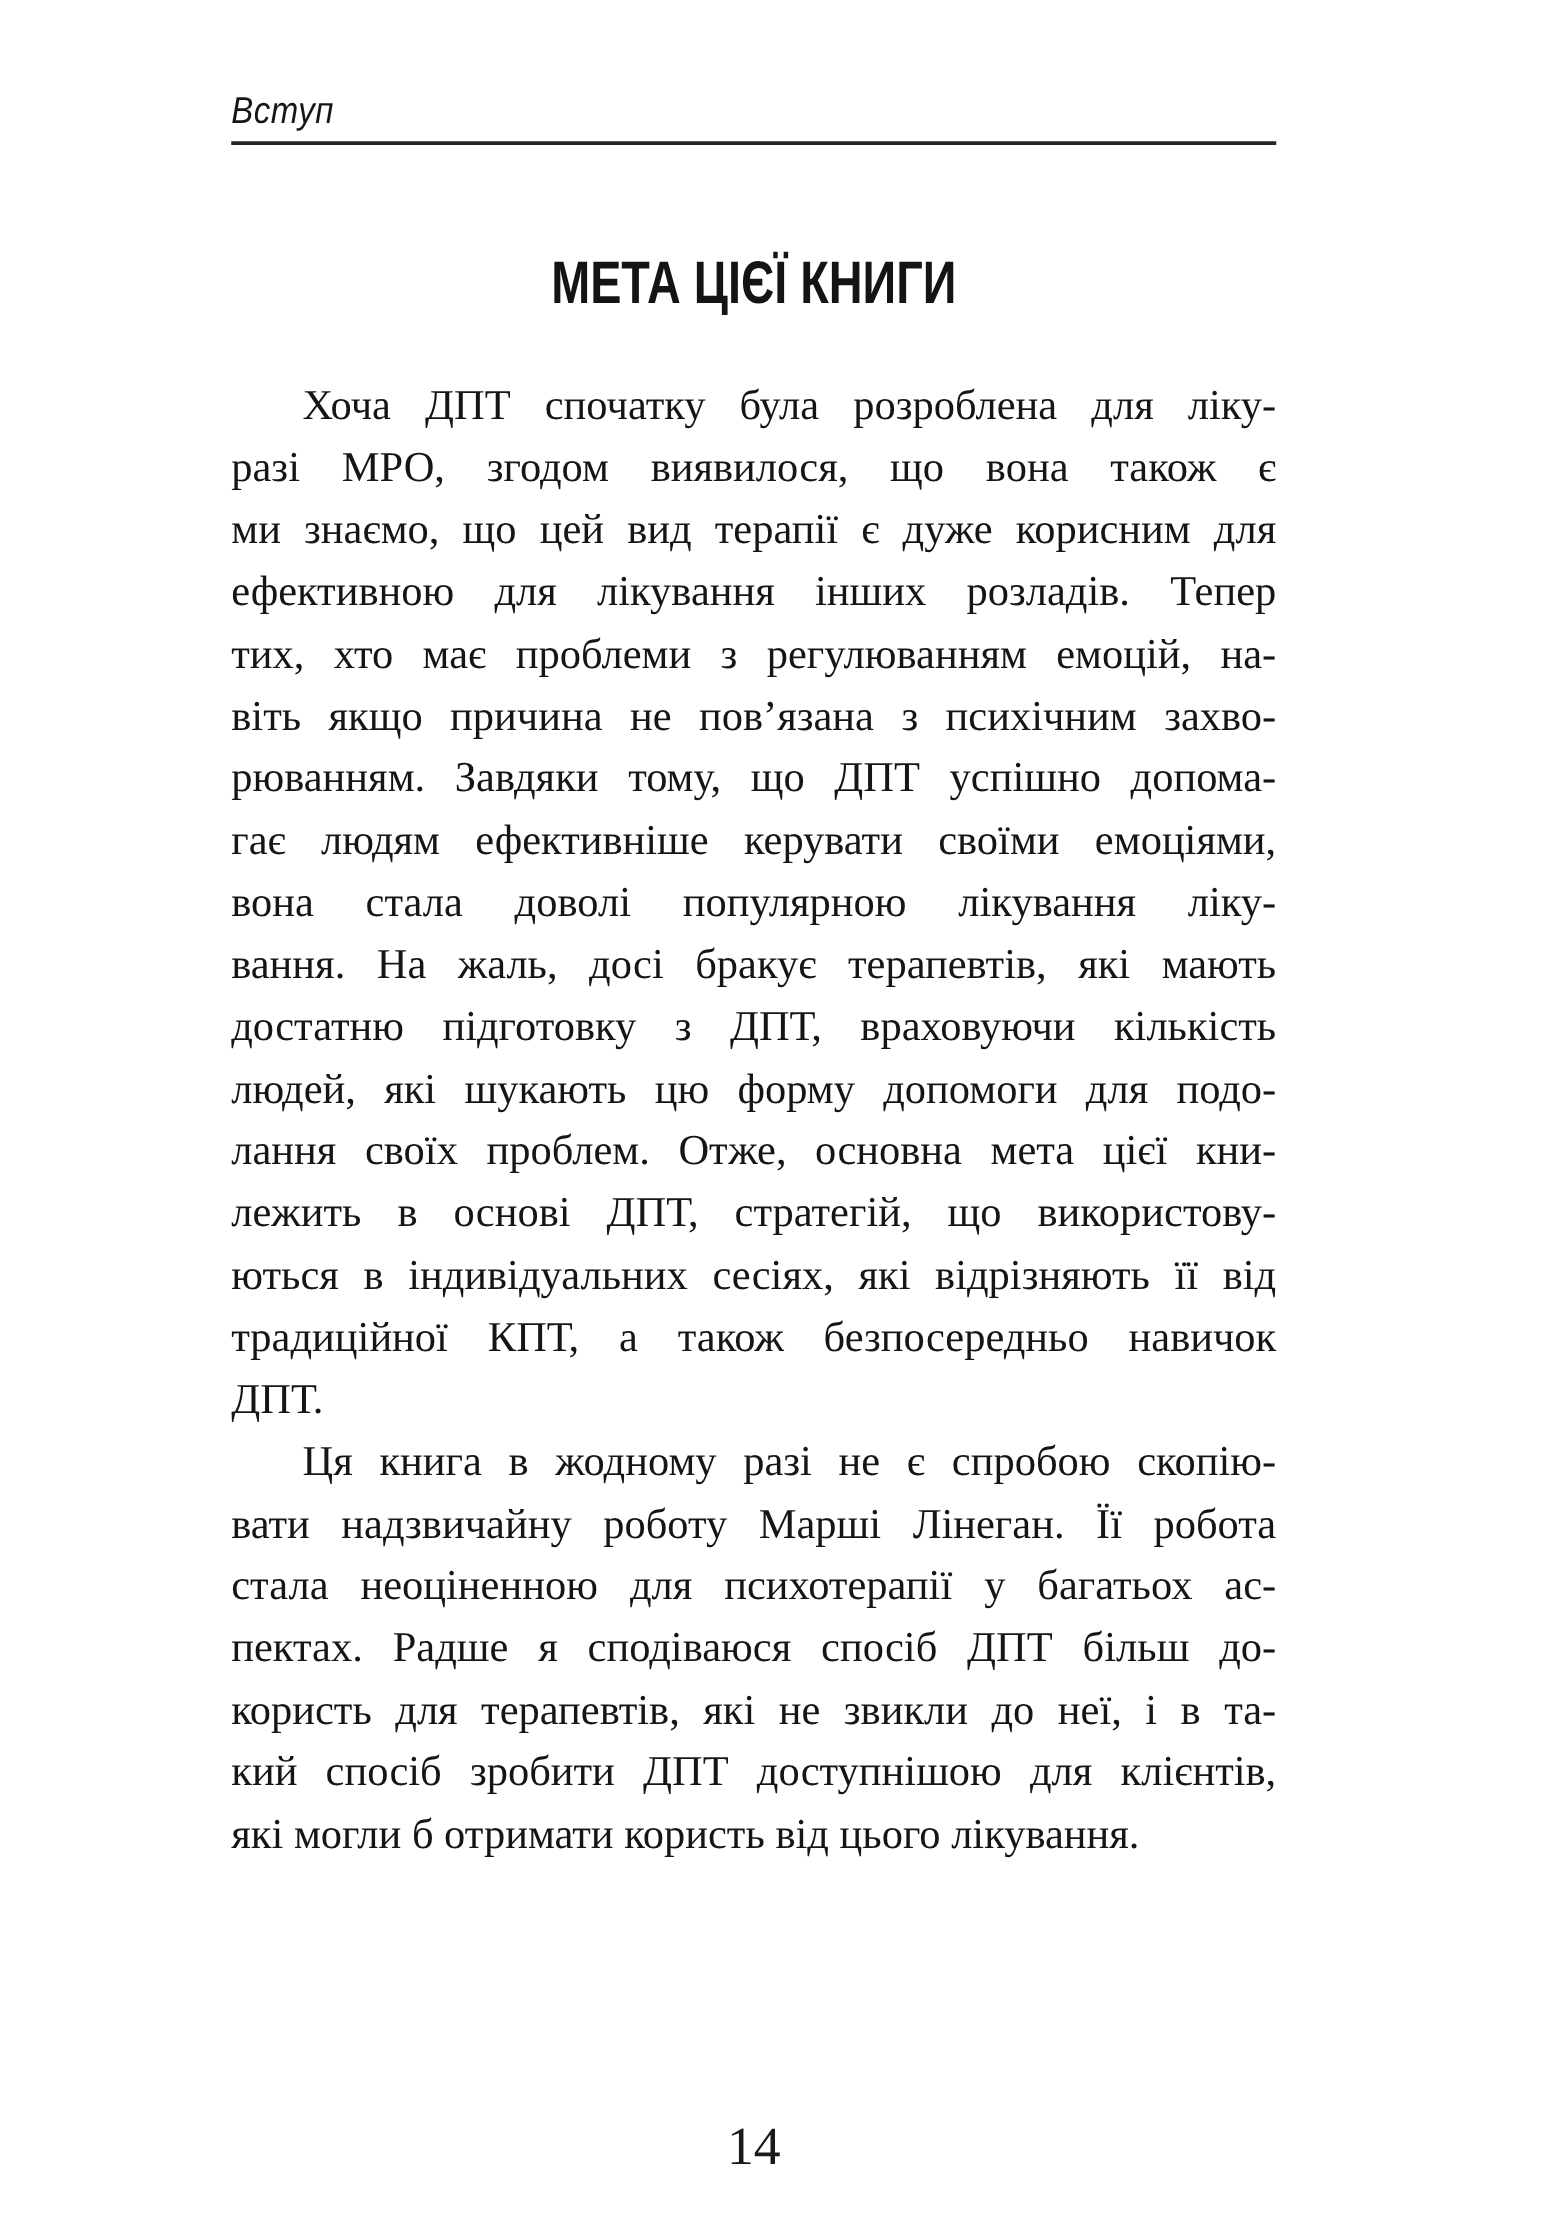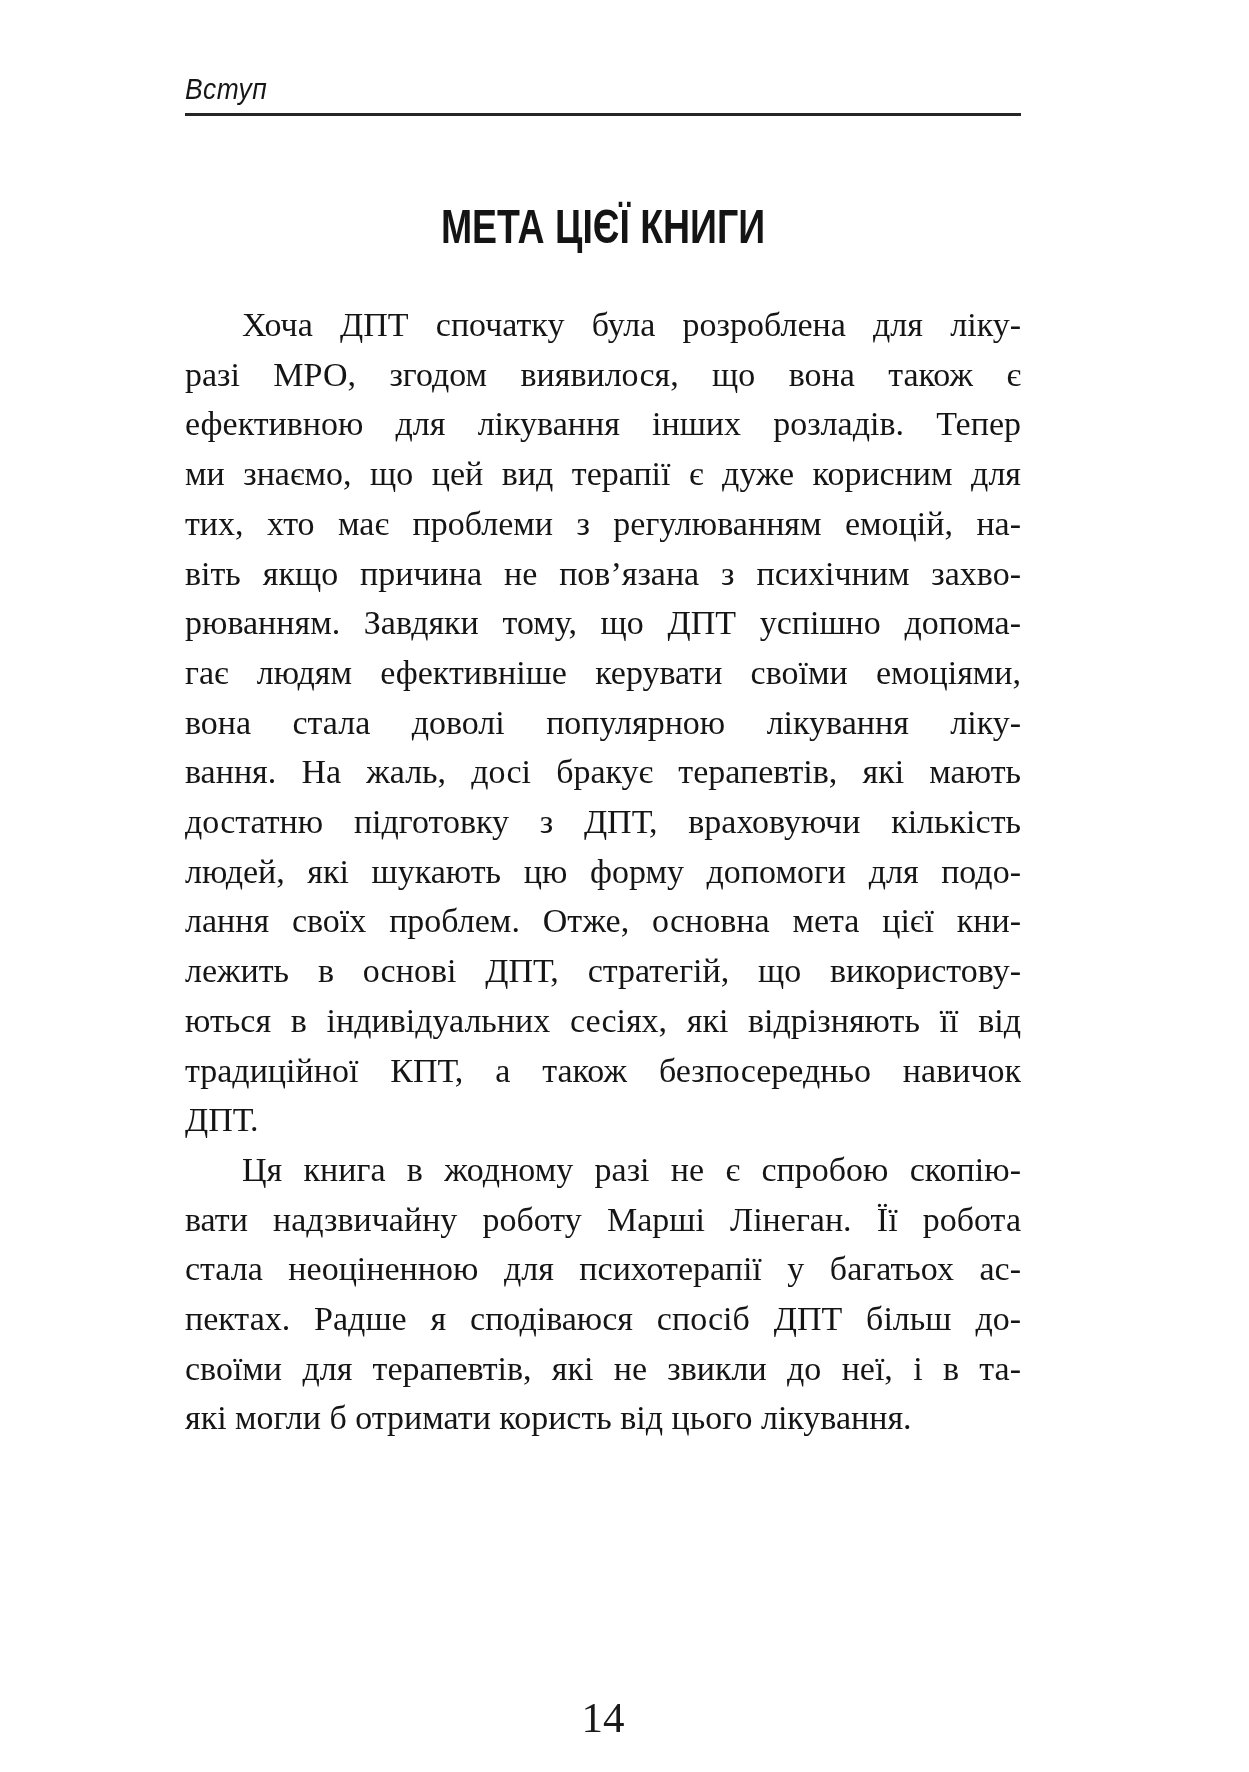--- a/index.html
+++ b/index.html
@@ -92,38 +92,39 @@
 
   <div class="running-header">Вступ</div>
 
   <div class="header-rule"></div>
 
   <h1 class="section-title">МЕТА ЦІЄЇ КНИГИ</h1>
 
   <div class="body-text">
       <div class="line first">Хоча ДПТ спочатку була розроблена для ліку-</div>
       <div class="line">разі МРО, згодом виявилося, що вона також є</div>
+      <div class="line">ми знаємо, що цей вид терапії є дуже корисним для</div>
       <div class="line">ефективною для лікування інших розладів. Тепер</div>
-      <div class="line">ми знаємо, що цей вид терапії є дуже корисним для</div>
       <div class="line">тих, хто має проблеми з регулюванням емоцій, на-</div>
       <div class="line">віть якщо причина не пов’язана з психічним захво-</div>
       <div class="line">рюванням. Завдяки тому, що ДПТ успішно допома-</div>
       <div class="line">гає людям ефективніше керувати своїми емоціями,</div>
       <div class="line">вона стала доволі популярною лікування ліку-</div>
       <div class="line">вання. На жаль, досі бракує терапевтів, які мають</div>
       <div class="line">достатню підготовку з ДПТ, враховуючи кількість</div>
       <div class="line">людей, які шукають цю форму допомоги для подо-</div>
       <div class="line">лання своїх проблем. Отже, основна мета цієї кни-</div>
       <div class="line">лежить в основі ДПТ, стратегій, що використову-</div>
       <div class="line">ються в індивідуальних сесіях, які відрізняють її від</div>
       <div class="line">традиційної КПТ, а також безпосередньо навичок</div>
       <div class="line last">ДПТ.</div>
       <div class="line first">Ця книга в жодному разі не є спробою скопію-</div>
       <div class="line">вати надзвичайну роботу Марші Лінеган. Її робота</div>
       <div class="line">стала неоціненною для психотерапії у багатьох ас-</div>
       <div class="line">пектах. Радше я сподіваюся спосіб ДПТ більш до-</div>
-      <div class="line">своїми для терапевтів, які не звикли до неї, і в та-</div>
+      <div class="line">користь для терапевтів, які не звикли до неї, і в та-</div>
+      <div class="line">кий спосіб зробити ДПТ доступнішою для клієнтів,</div>
       <div class="line last">які могли б отримати користь від цього лікування.</div>
     </div>
 
   <div class="page-number">14</div>
 
 </div>
 
 </body></html>

